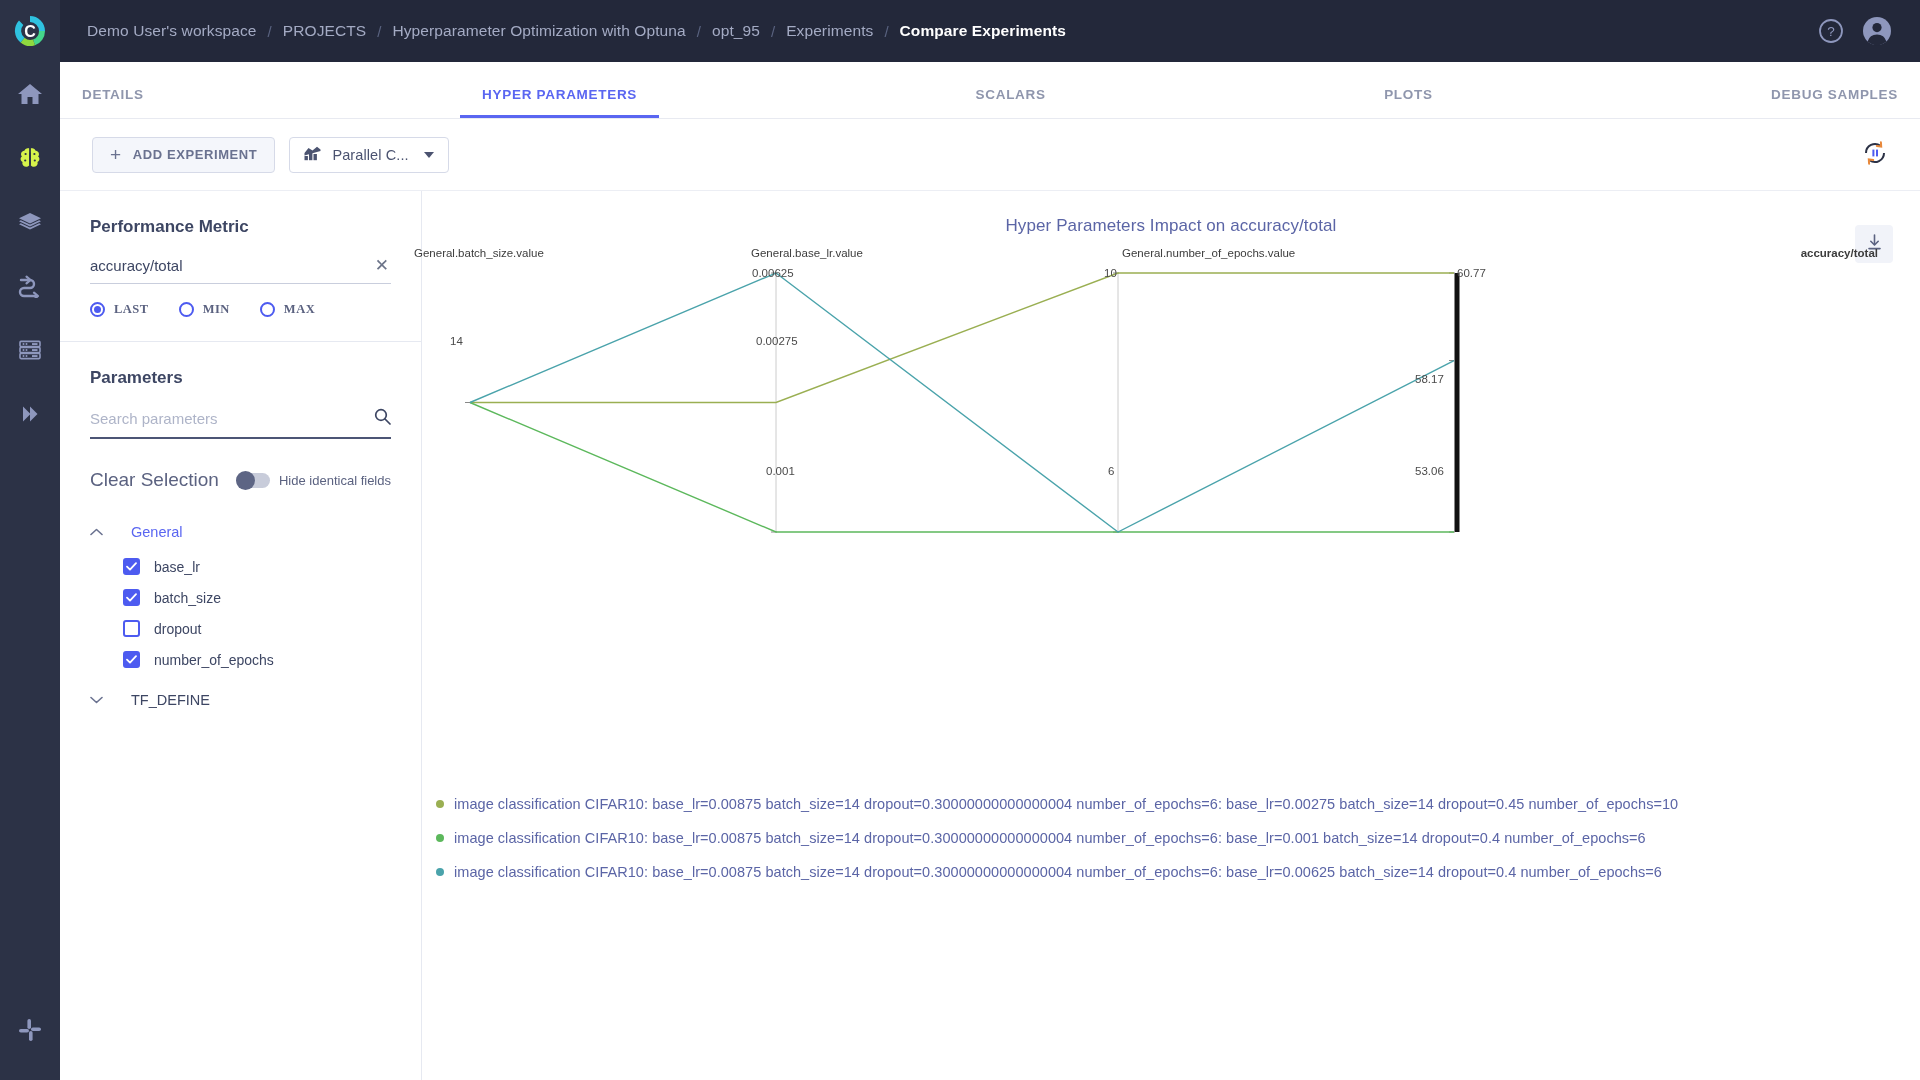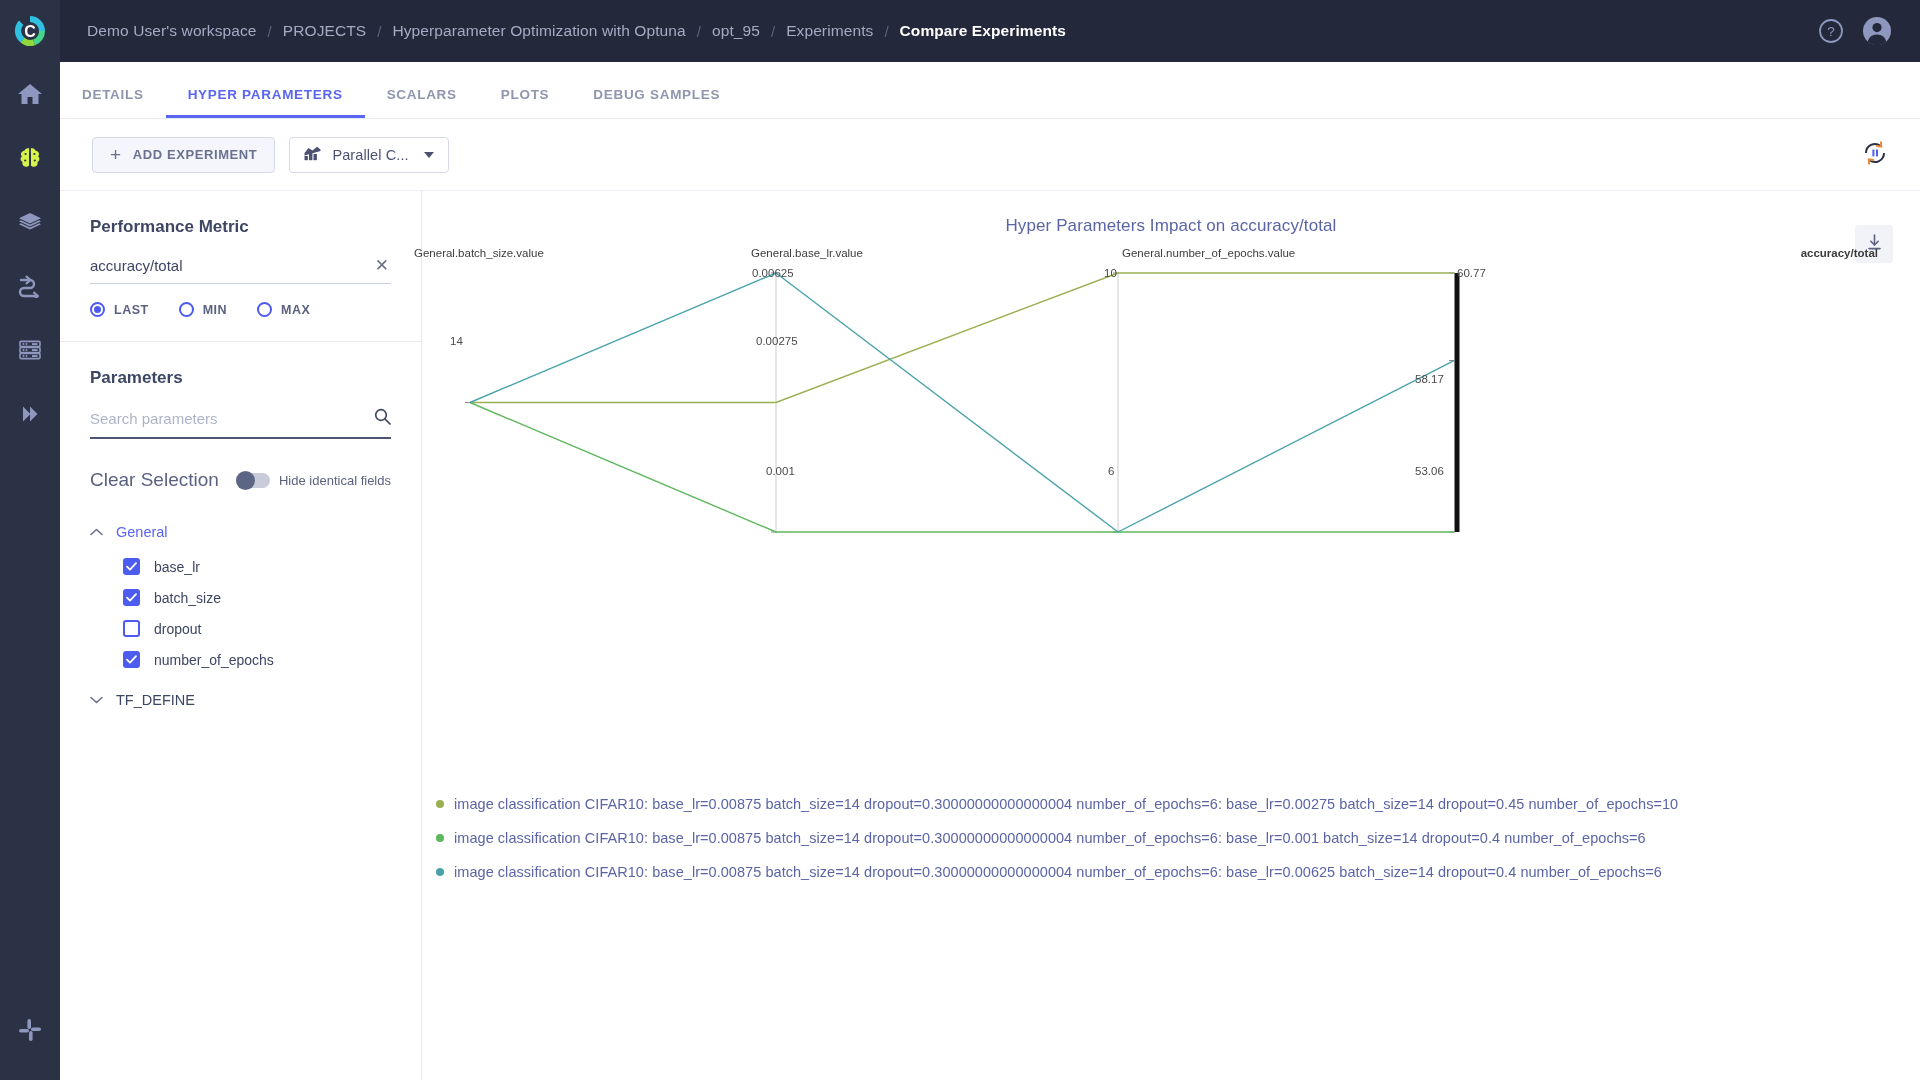--- a/index.html
+++ b/index.html
@@ -39,21 +39,21 @@
   .crumb-sep { color: #5a6380; font-size: 15px; margin: 0 11px; }
   .topbar-right {
     margin-left: auto; display: flex; align-items: center; gap: 18px; padding-right: 28px;
   }
   .topbar-icon { cursor: pointer; display: flex; align-items: center; }
 
   
   .tabstrip {
     position: absolute; left: 60px; top: 62px; width: 1860px; height: 57px;
     background: #fff; border-bottom: 1px solid #e8eaf1;
-    display: flex; align-items: flex-end; justify-content: flex-start;
+    display: flex; align-items: flex-end; justify-content: space-between;
   }
   .tab {
     font-size: 13.5px; letter-spacing: .7px; color: #8f96ad; font-weight: bold;
     padding: 0 22px 16px 22px; cursor: pointer; position: relative;
   }
   .tab.active { color: #5a66f1; }
   .tab.active:after {
     content: ""; position: absolute; left: 0; right: 0; bottom: 0; height: 3px;
     background: #5a66f1;
   }
@@ -87,21 +87,21 @@
   .panel-title {
     font-size: 17px; font-weight: bold; color: #3d4663; padding-top: 26px; padding-bottom: 20px;
   }
   .field {
     display: flex; align-items: center; border-bottom: 1px solid #c9cedd;
     padding-bottom: 9px;
   }
   .field-val { font-size: 15px; color: #3d4663; flex: 1; }
   .field-ph { font-size: 15px; color: #aeb4c8; flex: 1; }
   .x-icon { font-size: 17px; color: #6c7489; cursor: pointer; line-height: 1; padding: 0 2px; }
-  .radios { display: flex; align-items: flex-start; gap: 30px; padding-top: 18px; padding-bottom: 22px; }
+  .radios { display: flex; align-items: flex-start; gap: 30px; padding-top: 18px; padding-bottom: 22px; font-family: Liberation Serif, serif; }
   .radio { display: flex; align-items: center; gap: 9px; cursor: pointer; }
   .ring {
     width: 15px; height: 15px; border-radius: 50%; border: 2px solid #4d5bf0;
     display: flex; align-items: center; justify-content: center;
   }
   .ring .dot { width: 7px; height: 7px; border-radius: 50%; background: #4d5bf0; }
   .radio-lbl { font-size: 12.5px; font-weight: bold; letter-spacing: .5px; color: #5b6party; color: #5b6280; }
   .divider { height: 1px; background: #e6e9f1; margin-top: 2px; }
   .search-row { display: flex; align-items: center; border-bottom: 2px solid #4c5575; padding-bottom: 8px; }
   .mini-row {
@@ -112,21 +112,21 @@
   .toggle {
     width: 34px; height: 15px; border-radius: 8px; background: #c8ccda; position: relative;
   }
   .toggle .knob {
     position: absolute; left: 0; top: -2px; width: 19px; height: 19px; border-radius: 50%;
     background: #5d6584;
   }
   .toggle-lbl { font-size: 13px; color: #5b6280; }
 
   .tree { padding: 12px 30px 0 30px; }
-  .tree-group { display: flex; align-items: center; gap: 13px; padding: 11px 0; cursor: pointer; }
+  .tree-group { display: flex; align-items: center; gap: 28px; padding: 11px 0; cursor: pointer; }
   .chev { width: 13px; height: 13px; display: flex; align-items: center; justify-content: center; }
   .tree-group-lbl { font-size: 14.5px; color: #5a66f1; }
   .tree-group-lbl.muted { color: #3d4663; }
   .tree-leaf { display: flex; align-items: center; gap: 14px; padding: 7px 0 7px 33px; cursor: pointer; }
   .cb {
     width: 17px; height: 17px; border-radius: 3px; border: 2px solid #4d5bf0; background: #fff;
     display: flex; align-items: center; justify-content: center; flex: 0 0 auto;
   }
   .cb.on { background: #4d5bf0; border-color: #4d5bf0; }
   .cb svg { display: block; }

